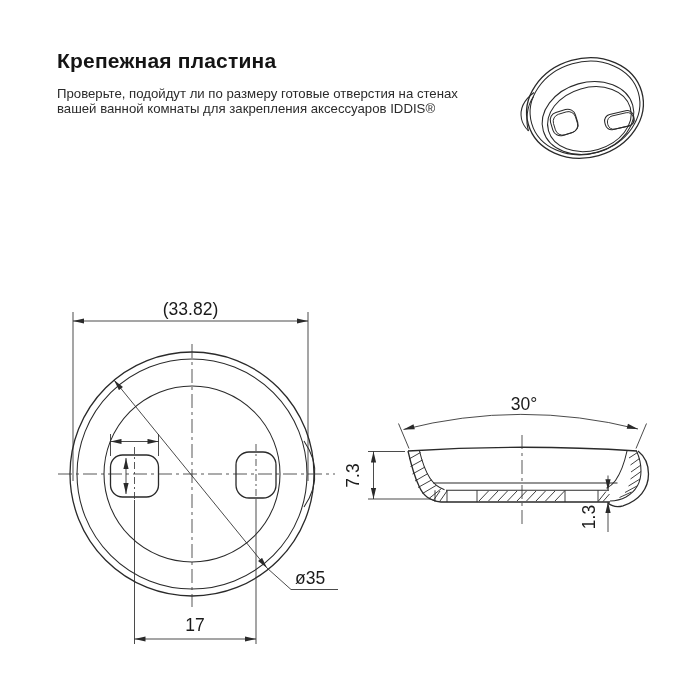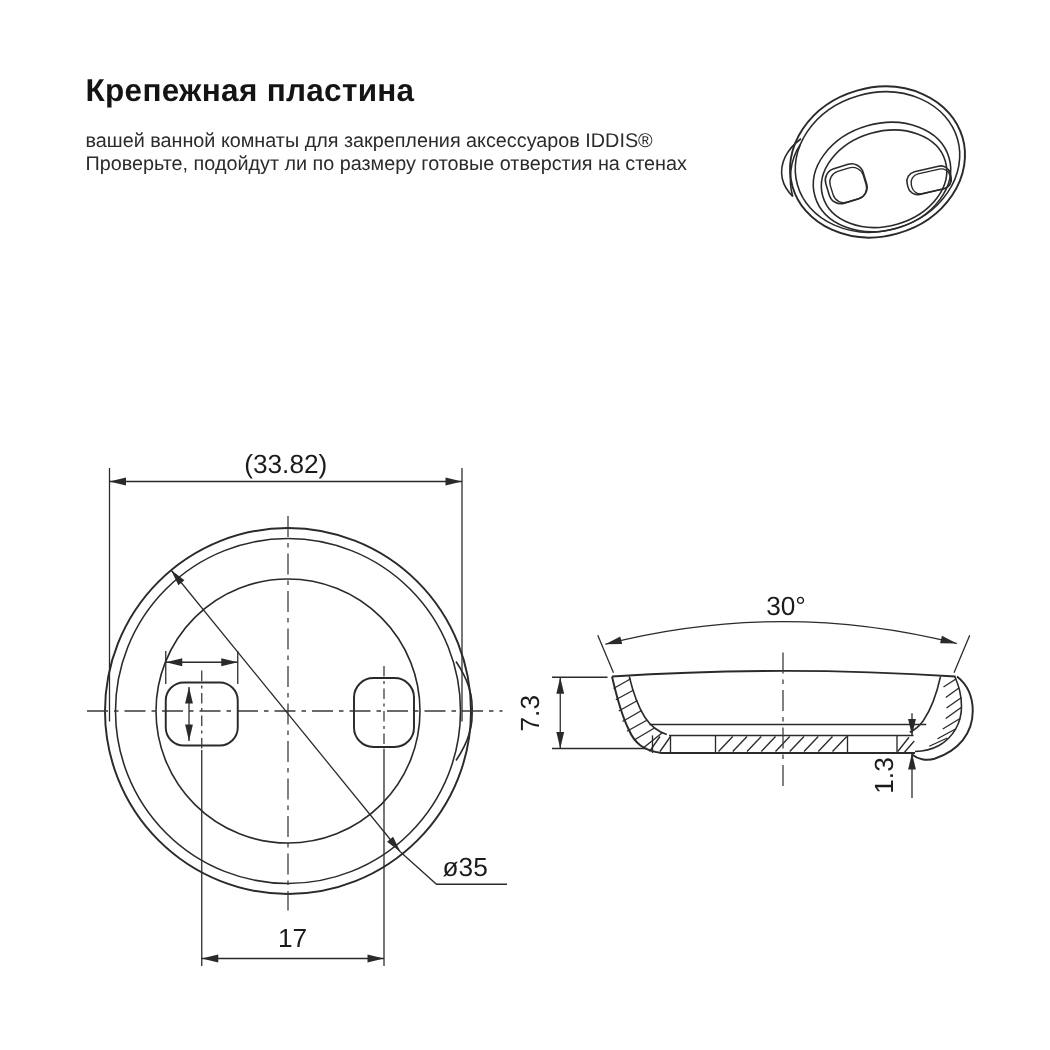--- a/index.html
+++ b/index.html
@@ -26,22 +26,22 @@
   .hatch{stroke:#2a2a2a;stroke-width:0.9;fill:none;}
   .dimtext{font-family:"Liberation Sans",sans-serif;font-size:17.5px;fill:#1b1b1b;}
 </style>
 </head>
 <body>
 
 <div class="page">
 
   <div class="title">Крепежная пластина</div>
   <div class="subtitle">
+    <span>Проверьте, подойдут ли по размеру готовые отверстия на стенах</span>
     <span>вашей ванной комнаты для закрепления аксессуаров IDDIS®</span>
-    <span>Проверьте, подойдут ли по размеру готовые отверстия на стенах</span>
   </div>
 
   <svg width="700" height="700" viewBox="0 0 700 700">
     <defs>
       <marker id="arrow" viewBox="0 0 12 6" refX="11.5" refY="3" markerWidth="12" markerHeight="6" orient="auto-start-reverse" markerUnits="userSpaceOnUse">
         <path d="M11.5,3 L0.5,0.4 L0.5,5.6 Z" fill="#2a2a2a"></path>
       </marker>
     </defs>
 
     <g>

